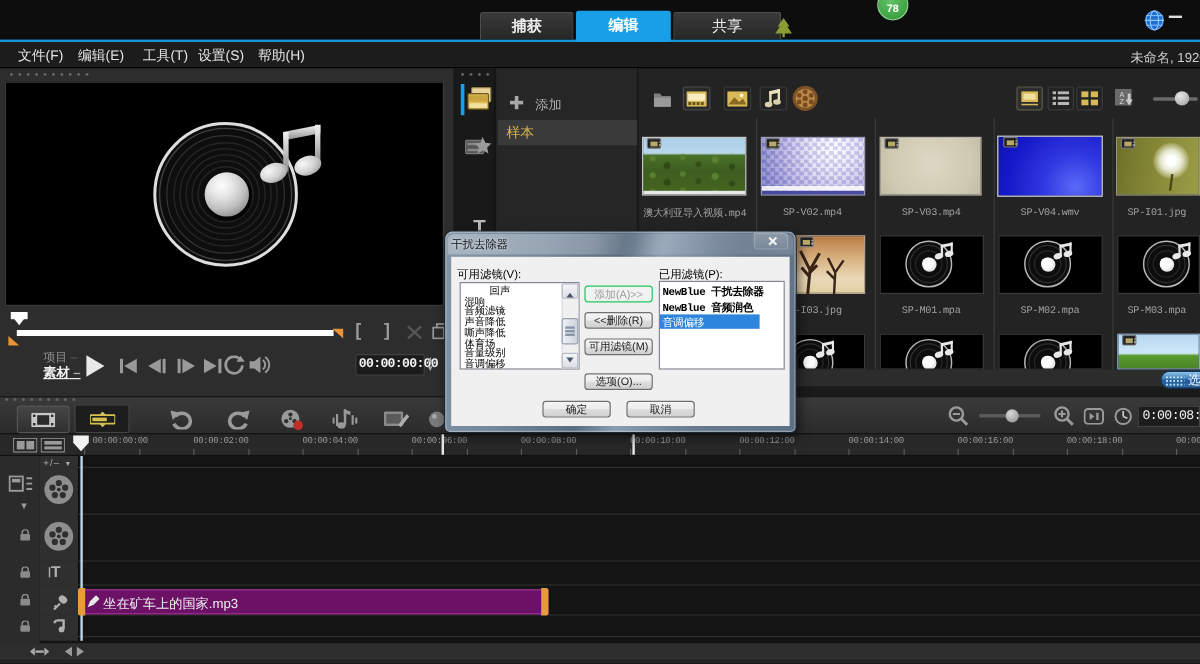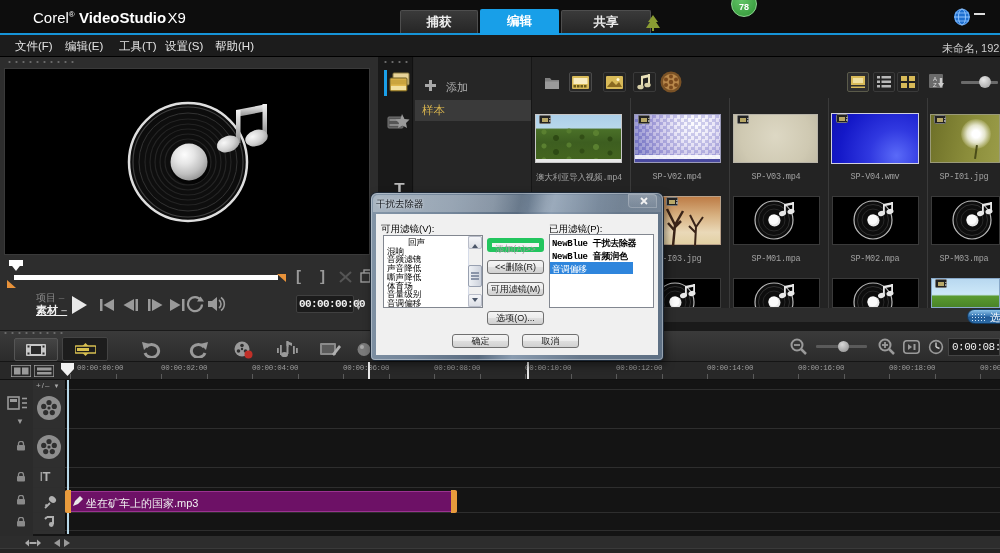--- a/index.html
+++ b/index.html
@@ -7,27 +7,24 @@
   .abs { position:absolute; }
   #stage { position:relative; width:1000px; height:553px; }
   .dots { background-image:radial-gradient(circle, #6a6a6a 1px, transparent 1.2px);
     background-size:7px 4px; height:4px; }
 </style></head>
 <body>
 <div id="stage">
 
 <div class="abs" style="left:0;top:0;width:1000px;height:33px;background:#0d0d0d;"></div>
 <div class="abs" style="left:0;top:33px;width:1000px;height:2px;background:#1694d8;"></div>
-<div class="abs" style="left:33px;top:9px;height:22px;color:#fff;font-size:15px;letter-spacing:0px;">
-  <span style="font-weight:400;">Corel<span style="font-size:8px;vertical-align:6px;">®</span></span><span style="font-weight:700;">&nbsp;VideoStudio</span><span style="font-weight:400;"> X9</span>
-</div>
 
 <div class="abs" style="left:400px;top:10px;width:78px;height:23px;background:linear-gradient(#3a3a3a,#262626);border:1px solid #4e4e4e;border-bottom:none;border-radius:2px 2px 0 0;color:#eee;font-size:12.5px;font-weight:700;text-align:center;line-height:22px;">捕获</div>
 <div class="abs" style="left:480px;top:9px;width:79px;height:26px;background:#189fe8;color:#fff;font-size:12.5px;font-weight:700;text-align:center;line-height:24px;border-radius:2px 2px 0 0;">编辑</div>
-<div class="abs" style="left:561px;top:10px;width:90px;height:23px;background:linear-gradient(#3a3a3a,#262626);border:1px solid #4e4e4e;border-bottom:none;border-radius:2px 2px 0 0;color:#eee;font-size:12.5px;font-weight:700;text-align:center;line-height:22px;">共享</div>
+<div class="abs" style="left:561px;top:10px;width:90px;height:23px;background:linear-gradient(#3a3a3a,#262626);border:1px solid #4e4e4e;border-bottom:none;border-radius:2px 2px 0 0;color:#eee;font-size:12.5px;font-weight:400;text-align:center;line-height:22px;">共享</div>
 
 <svg class="abs" style="left:645px;top:14px;" width="16" height="18" viewBox="0 0 16 18">
   <polygon points="8,1 13,8 11,8 15,14 9,14 9,17 7,17 7,14 1,14 5,8 3,8" fill="#8a9c33"></polygon>
 </svg>
 
 <div class="abs" style="left:731px;top:-9px;width:26px;height:26px;border-radius:50%;background:radial-gradient(circle at 40% 35%,#62c366,#2f9435);border:1.5px solid #8fd892;color:#fff;font-size:9px;text-align:center;line-height:31px;font-weight:700;">78</div>
 
 <svg class="abs" style="left:953px;top:8px;" width="18" height="18" viewBox="0 0 18 18">
   <circle cx="9" cy="9" r="8" fill="#1e6fd0"></circle>
   <ellipse cx="9" cy="9" rx="3.5" ry="8" fill="none" stroke="#8fc4ff" stroke-width="1"></ellipse>
@@ -633,21 +630,21 @@
       <div class="abs" style="left:387px;top:280.5px;font-size:8.6px;color:#000;font-family:Liberation Mono, monospace;">体育场</div>
       <div class="abs" style="left:387px;top:289.2px;font-size:8.6px;color:#000;">音量级别</div>
       <div class="abs" style="left:387px;top:297.9px;font-size:8.6px;color:#000;">音调偏移</div>
       <div class="abs" style="left:468px;top:236px;width:14px;height:71px;background:#f0f0f0;border-left:1px solid #d5dbe8;"></div>
       <div class="abs" style="left:468px;top:236px;width:14px;height:13px;background:linear-gradient(#f4f5f8,#dcdfe6);border:1px solid #b8bcc8;border-radius:2px;"></div>
       <div class="abs" style="left:472px;top:241px;width:0;height:0;border:3px solid transparent;border-bottom:4px solid #4a5568;"></div>
       <div class="abs" style="left:468px;top:294px;width:14px;height:13px;background:linear-gradient(#f4f5f8,#dcdfe6);border:1px solid #b8bcc8;border-radius:2px;"></div>
       <div class="abs" style="left:472px;top:298px;width:0;height:0;border:3px solid transparent;border-top:4px solid #4a5568;"></div>
       <div class="abs" style="left:468px;top:265px;width:14px;height:22px;background:linear-gradient(90deg,#eef1f5,#cdd2dc);border:1px solid #98a0b0;border-radius:2px;"></div>
       <div class="abs" style="left:471px;top:272px;width:8px;height:1.5px;background:#8a94a8;box-shadow:0 3px 0 #8a94a8, 0 6px 0 #8a94a8;"></div>
-      <div class="abs" style="left:487px;top:238px;width:57px;height:13.5px;background:#f2f2f2;border:5px solid #22c55e;border-radius:3px;color:#9a9a9a;font-size:9px;text-align:center;line-height:12px;">添加(A)&gt;&gt;</div>
+      <div class="abs" style="left:487px;top:238px;width:57px;height:13.5px;background:#f2f2f2;border:1px solid #22c55e;border-radius:3px;color:#9a9a9a;font-size:9px;text-align:center;line-height:12px;">添加(A)&gt;&gt;</div>
       <div class="abs" style="left:487px;top:260px;width:57px;height:13.5px;background:linear-gradient(#f4f4f4,#ececec 48%,#dedede 52%,#d0d0d0);border:1px solid #707070;border-radius:3px;color:#1a1a1a;font-size:9px;text-align:center;line-height:12px;">&lt;&lt;删除(R)</div>
       <div class="abs" style="left:487px;top:282px;width:57px;height:13.5px;background:linear-gradient(#f4f4f4,#ececec 48%,#dedede 52%,#d0d0d0);border:1px solid #707070;border-radius:3px;color:#1a1a1a;font-size:9px;text-align:center;line-height:12px;">可用滤镜(M)</div>
       <div class="abs" style="left:487px;top:311px;width:57px;height:13.5px;background:linear-gradient(#f4f4f4,#ececec 48%,#dedede 52%,#d0d0d0);border:1px solid #707070;border-radius:3px;color:#1a1a1a;font-size:9px;text-align:center;line-height:12px;">选项(O)...</div>
       <div class="abs" style="left:549px;top:234px;width:105px;height:74px;background:#fff;border:1px solid #828790;"></div>
       <div class="abs" style="left:552px;top:237px;font-size:9px;font-family:Liberation Mono,monospace;font-weight:700;color:#000;letter-spacing:-0.3px;">NewBlue 干扰去除器</div>
       <div class="abs" style="left:552px;top:250px;font-size:9px;font-family:Liberation Mono,monospace;font-weight:700;color:#000;letter-spacing:-0.3px;">NewBlue 音频润色</div>
       <div class="abs" style="left:550px;top:262px;width:83px;height:12px;background:#2e85dc;"></div>
       <div class="abs" style="left:552px;top:263px;font-size:9px;font-family:Liberation Mono,monospace;color:#fff;letter-spacing:-0.3px;">音调偏移</div>
       <div class="abs" style="left:452px;top:334px;width:57px;height:13.5px;background:linear-gradient(#f4f4f4,#ececec 48%,#dedede 52%,#d0d0d0);border:1px solid #707070;border-radius:3px;color:#1a1a1a;font-size:9px;text-align:center;line-height:12px;">确定</div>
       <div class="abs" style="left:522px;top:334px;width:57px;height:13.5px;background:linear-gradient(#f4f4f4,#ececec 48%,#dedede 52%,#d0d0d0);border:1px solid #707070;border-radius:3px;color:#1a1a1a;font-size:9px;text-align:center;line-height:12px;">取消</div>

